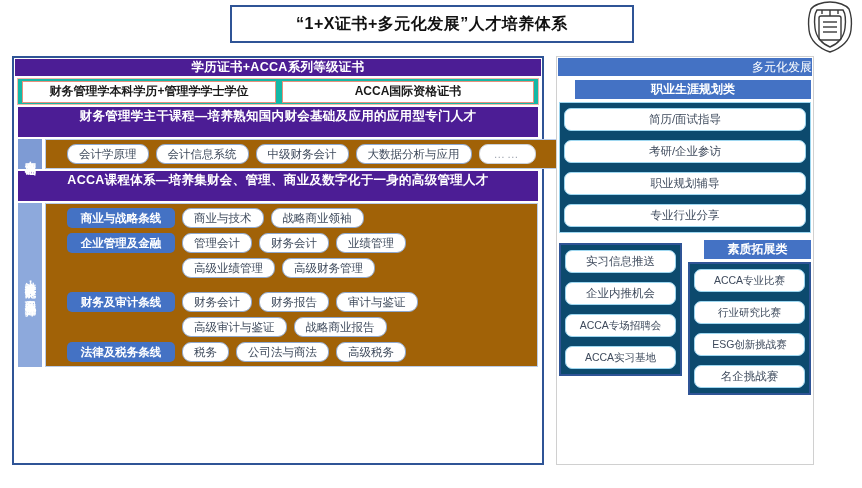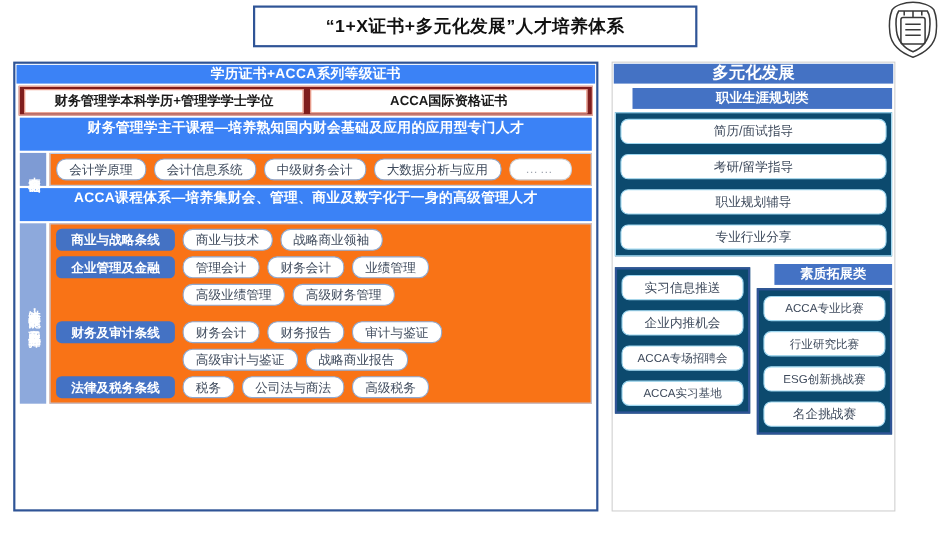--- a/index.html
+++ b/index.html
@@ -18,49 +18,49 @@
     font-size:16px;font-weight:bold;color:#111111;letter-spacing:.5px;white-space:nowrap;
   }
   
   .logo{position:absolute;right:4px;top:0px;width:56px;height:54px;}
   
   .left-panel{
     position:absolute;left:12px;top:56px;width:532px;height:409px;
     border:2px solid #2F5496;background:#ffffff;box-sizing:border-box;
   }
   .bar{
-    background:#3b82f6;color:#ffffff;font-weight:bold;text-align:center;
+    background:#4c1d95;color:#ffffff;font-weight:bold;text-align:center;
     font-size:12.5px;line-height:17px;letter-spacing:.3px;
   }
   .bar.h1{height:17px;margin:1px;}
   .bar.h2{height:30px;line-height:19px;margin:2px 4px;font-size:12.5px;}
   
   .cert-band{
-    margin:2px 3px;border:1px solid #F3B5A8;background:#7f1d1d;
+    margin:2px 3px;border:1px solid #F3B5A8;background:#14b8a6;
     height:27px;display:flex;align-items:center;gap:6px;padding:1px 4px;box-sizing:border-box;
   }
   .cert-box{
     border:1px solid #E8907C;background:#ffffff;height:20px;
     display:flex;align-items:center;justify-content:center;
     font-size:12px;font-weight:bold;color:#1a1a1a;
   }
   .cert-box.a{flex:0 0 252px;}
   .cert-box.b{flex:1;}
   
   .sect{display:flex;margin:2px 4px 0 4px;}
   .vbar{
     width:24px;background:#7E9BD4;color:#ffffff;font-weight:bold;
     font-size:11px;display:flex;align-items:center;justify-content:center;
     writing-mode:vertical-rl;text-orientation:upright;letter-spacing:1px;
     flex:0 0 24px;
   }
   .vbar.light{background:#8DA9DC;}
   .sect-body{
-    flex:1;border:1px solid #B9CBE8;background:#f97316;margin-left:3px;
-    padding:4px 5px;box-sizing:border-box;
+    flex:1;border:1px solid #B9CBE8;background:#a16207;margin-left:3px;
+    padding:4px 21px;box-sizing:border-box;
   }
   .row{display:flex;align-items:center;gap:7px;margin-bottom:5px;}
   .row:last-child{margin-bottom:0;}
   .row.indent{padding-left:115px;}
   .cat{
     background:#4472C4;color:#ffffff;font-weight:bold;font-size:11.5px;
     border-radius:5px;height:20px;min-width:108px;
     display:flex;align-items:center;justify-content:center;padding:0 6px;box-sizing:border-box;
   }
   .pill{
@@ -70,22 +70,22 @@
     box-sizing:border-box;white-space:nowrap;
   }
   .pill.muted{border-color:#C9CFD8;color:#A0A6B0;letter-spacing:2px;padding:0 14px;}
   
   .right-panel{
     position:absolute;left:556px;top:56px;width:258px;height:409px;
     border:1px solid #D0D0D0;background:#ffffff;box-sizing:border-box;
     padding:1px;
   }
   .rbar{
-    background:#4472C4;color:#ffffff;font-weight:bold;text-align:center;
-    font-size:15px;height:18px;line-height:18px;
+    background:#4472C4;color:#ffffff;font-weight:normal;text-align:right;
+    font-size:12px;height:18px;line-height:18px;
   }
   .rcols{display:flex;gap:6px;margin-top:4px;padding:0 1px;}
   .rcol{flex:1;display:flex;flex-direction:column;}
   .rcol-head{
     background:#4472C4;color:#ffffff;font-weight:bold;text-align:center;
     font-size:12px;height:19px;line-height:19px;margin-left:16px;
   }
   .rcol-body{
     margin-top:3px;padding:5px 4px;box-sizing:border-box;
     display:flex;flex-direction:column;gap:9px;background:#0c4a6e;
@@ -193,21 +193,21 @@
 
 <div class="right-panel">
 
   <div class="rbar">多元化发展</div>
 
   <div class="rcols">
     <div class="rcol">
       <div class="rcol-head">职业生涯规划类</div>
       <div class="rcol-body bd-light">
         <div class="rpill">简历/面试指导</div>
-        <div class="rpill">考研/留学指导</div>
+        <div class="rpill">考研/企业参访</div>
         <div class="rpill">职业规划辅导</div>
         <div class="rpill">专业行业分享</div>
       </div>
     </div>
   </div>
 
   <div class="rcols rgroup2">
     <div class="rcol">
       <div class="rcol-body bd-dark">
         <div class="rpill">实习信息推送</div>

